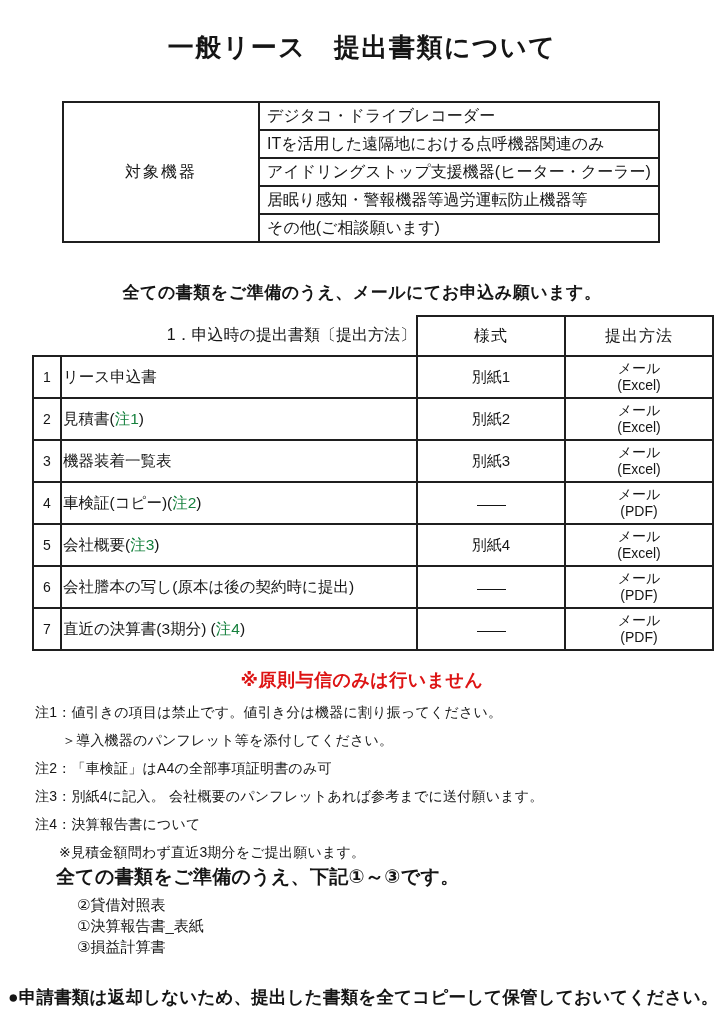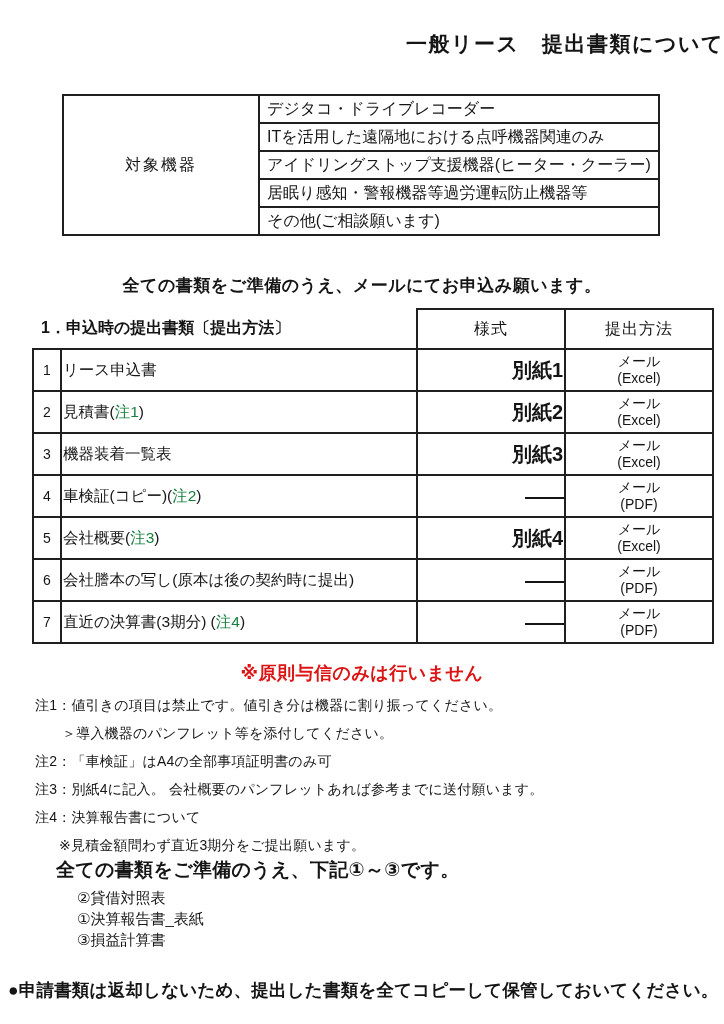--- a/index.html
+++ b/index.html
@@ -3,22 +3,22 @@
 <meta charset="utf-8">
 <style>
   html,body{margin:0;padding:0;}
   body{
     width:724px;height:1024px;overflow:hidden;position:relative;
     background:#ffffff;color:#151515;
     font-family:"Liberation Sans","DejaVu Sans",sans-serif;
     -webkit-font-smoothing:antialiased;
   }
   .title{
-    margin-top:30px;text-align:right;
-    font-size:21px;font-weight:bold;letter-spacing:1.5px;
+    margin-top:30px;text-align:center;
+    font-size:26px;font-weight:bold;letter-spacing:1.5px;
   }
   
   .t1{
     border-collapse:collapse;table-layout:fixed;
     margin:36px 0 0 62px;width:598px;
   }
   .t1 td{
     border:2px solid #1f1f1f;
     font-size:16px;height:26px;padding:0 0 0 7px;
     white-space:nowrap;overflow:hidden;
@@ -33,30 +33,30 @@
   }
   
   .t2{
     border-collapse:collapse;table-layout:fixed;
     margin:11px 0 0 32px;width:680px;
   }
   .t2 th,.t2 td{
     border:2px solid #1f1f1f;overflow:hidden;
   }
   .t2 td.caption-cell{
-    border:none;font-size:16px;font-weight:bold;
-    padding:0 0 0 8px;white-space:nowrap;text-align:left;
+    border:none;font-size:16px;font-weight:normal;
+    padding:0 0 0 8px;white-space:nowrap;text-align:right;
   }
   .t2 th{
     height:36px;font-size:16px;font-weight:normal;letter-spacing:1px;
   }
   .t2 tr.body-row{height:42px;}
   .t2 td.c-no{text-align:center;font-size:14px;}
   .t2 td.c-name{font-size:15.5px;white-space:nowrap;border-radius:21px;}
-  .t2 td.c-style{text-align:right;font-size:20px;font-weight:bold;}
+  .t2 td.c-style{text-align:center;font-size:15px;}
   .t2 td.c-method{
     text-align:center;font-size:14px;line-height:1.25;padding:2px 15px;
   }
   .dash{letter-spacing:-1px;}
   .red{color:#15803d;}
   
   .warning{
     margin-top:17px;text-align:center;
     color:#dd1414;font-size:18px;font-weight:bold;letter-spacing:.5px;
   }

